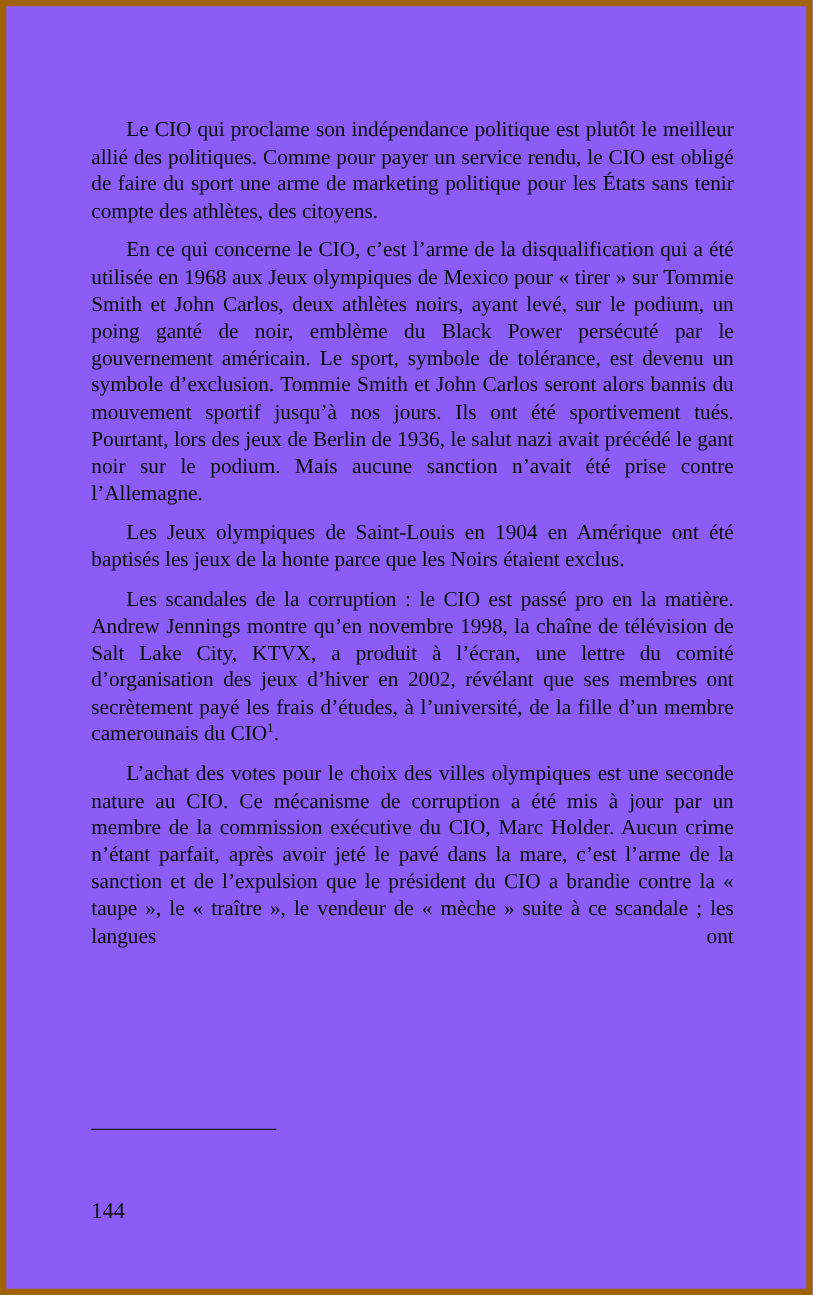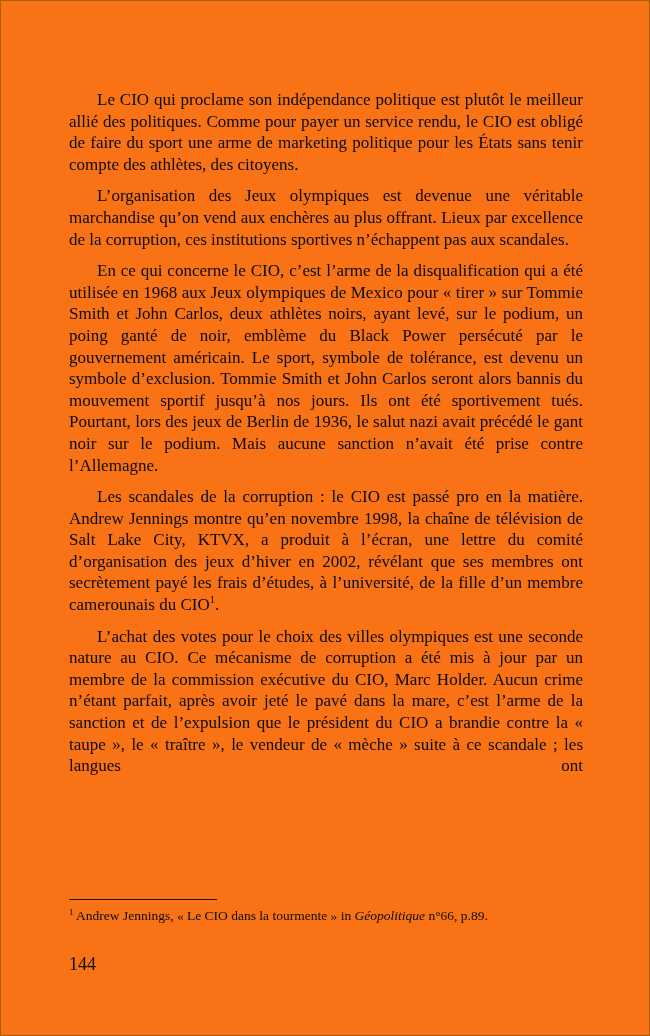--- a/index.html
+++ b/index.html
@@ -9,22 +9,22 @@
     height: 1036px;
     background: #f6f6f4;
     font-family: "Liberation Serif", serif;
     color: #0a0a0a;
     position: relative;
     overflow: hidden;
   }
   .sheet {
     position: absolute;
     inset: 0;
-    background: #f97316;
-    border: 1px solid #a16207;
+    background: #8b5cf6;
+    border: 5px solid #a16207;
   }
   .text-block {
     position: absolute;
     left: 68px;
     top: 88px;
     width: 514px;
   }
   p.body-para {
     margin: 0 0 10px 0;
     font-size: 17px;
@@ -71,26 +71,25 @@
     line-height: 22px;
   }
 </style>
 </head>
 <body>
 
 <div class="sheet">
 
   <div class="text-block">
     <p class="body-para">Le CIO qui proclame son indépendance politique est plutôt le meilleur allié des politiques. Comme pour payer un service rendu, le CIO est obligé de faire du sport une arme de marketing politique pour les États sans tenir compte des athlètes, des citoyens.</p>
-    <p class="body-para">L’organisation des Jeux olympiques est devenue une véritable marchandise qu’on vend aux enchères au plus offrant. Lieux par excellence de la corruption, ces institutions sportives n’échappent pas aux scandales.</p>
     <p class="body-para">En ce qui concerne le CIO, c’est l’arme de la disqualification qui a été utilisée en 1968 aux Jeux olympiques de Mexico pour « tirer » sur Tommie Smith et John Carlos, deux athlètes noirs, ayant levé, sur le podium, un poing ganté de noir, emblème du Black Power persécuté par le gouvernement américain. Le sport, symbole de tolérance, est devenu un symbole d’exclusion. Tommie Smith et John Carlos seront alors bannis du mouvement sportif jusqu’à nos jours. Ils ont été sportivement tués. Pourtant, lors des jeux de Berlin de 1936, le salut nazi avait précédé le gant noir sur le podium. Mais aucune sanction n’avait été prise contre l’Allemagne.</p>
+    <p class="body-para">Les Jeux olympiques de Saint-Louis en 1904 en Amérique ont été baptisés les jeux de la honte parce que les Noirs étaient exclus.</p>
     <p class="body-para"><span>Les scandales de la corruption : le CIO est passé pro en la matière. Andrew Jennings montre qu’en novembre 1998, la chaîne de télévision de Salt Lake City, KTVX, a produit à l’écran, une lettre du comité d’organisation des jeux d’hiver en 2002, révélant que ses membres ont secrètement payé les frais d’études, à l’université, de la fille d’un membre camerounais du CIO</span><sup class="fn-ref">1</sup><span>.</span></p>
     <p class="body-para justify-last">L’achat des votes pour le choix des villes olympiques est une seconde nature au CIO. Ce mécanisme de corruption a été mis à jour par un membre de la commission exécutive du CIO, Marc Holder. Aucun crime n’étant parfait, après avoir jeté le pavé dans la mare, c’est l’arme de la sanction et de l’expulsion que le président du CIO a brandie contre la « taupe », le « traître », le vendeur de « mèche » suite à ce scandale ; les langues ont</p>
   </div>
 
   <div class="footnote-area">
     <hr class="footnote-rule">
-    <p class="footnote-text"><sup>1</sup><span> Andrew Jennings, « Le CIO dans la tourmente » in </span><i>Géopolitique</i><span> n°66, p.89.</span></p>
   </div>
 
   <div class="page-number">144</div>
 
 </div>
 
 </body></html>

